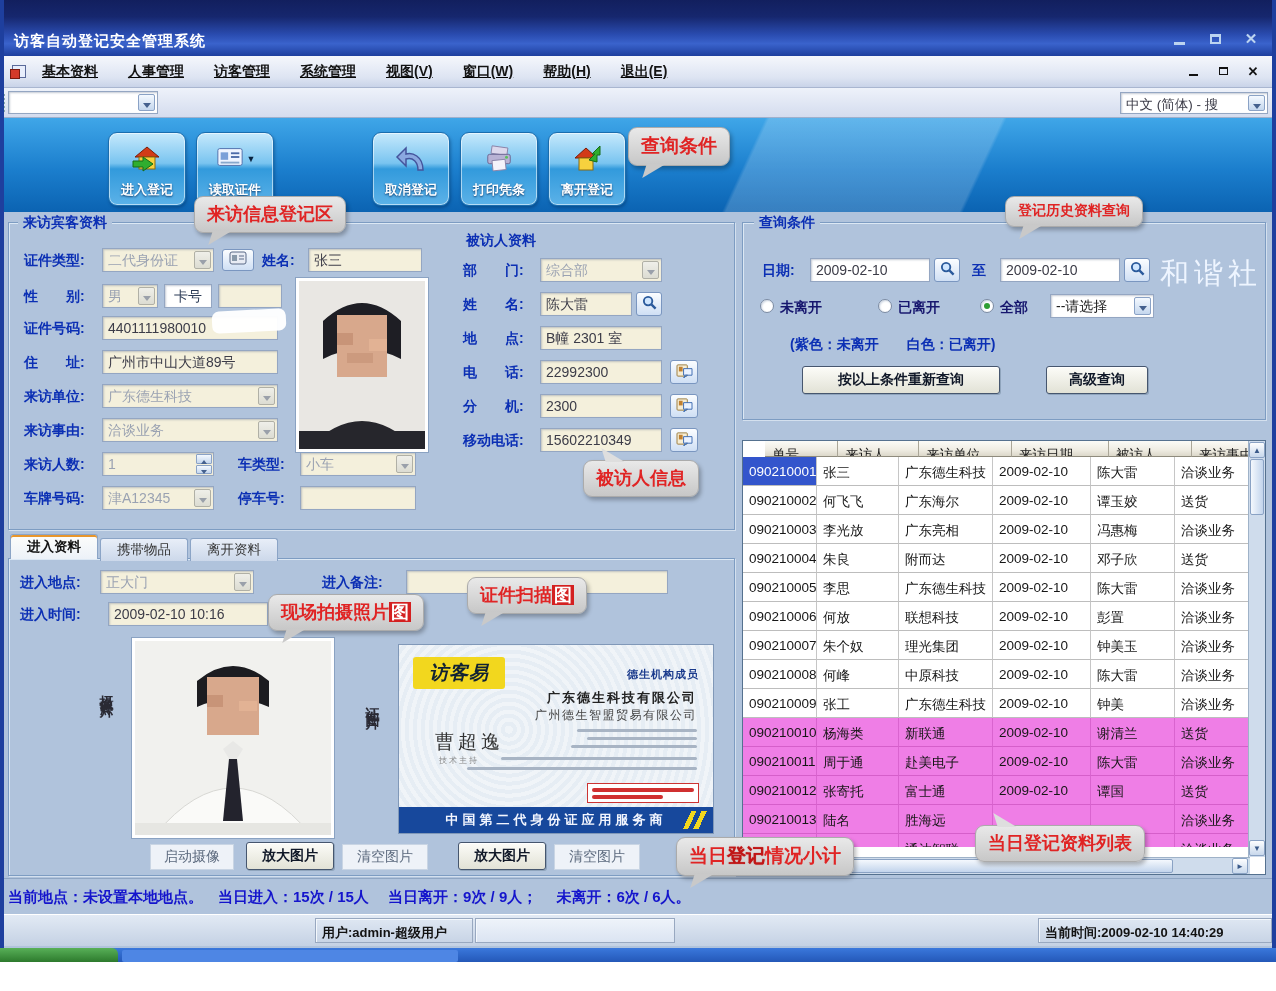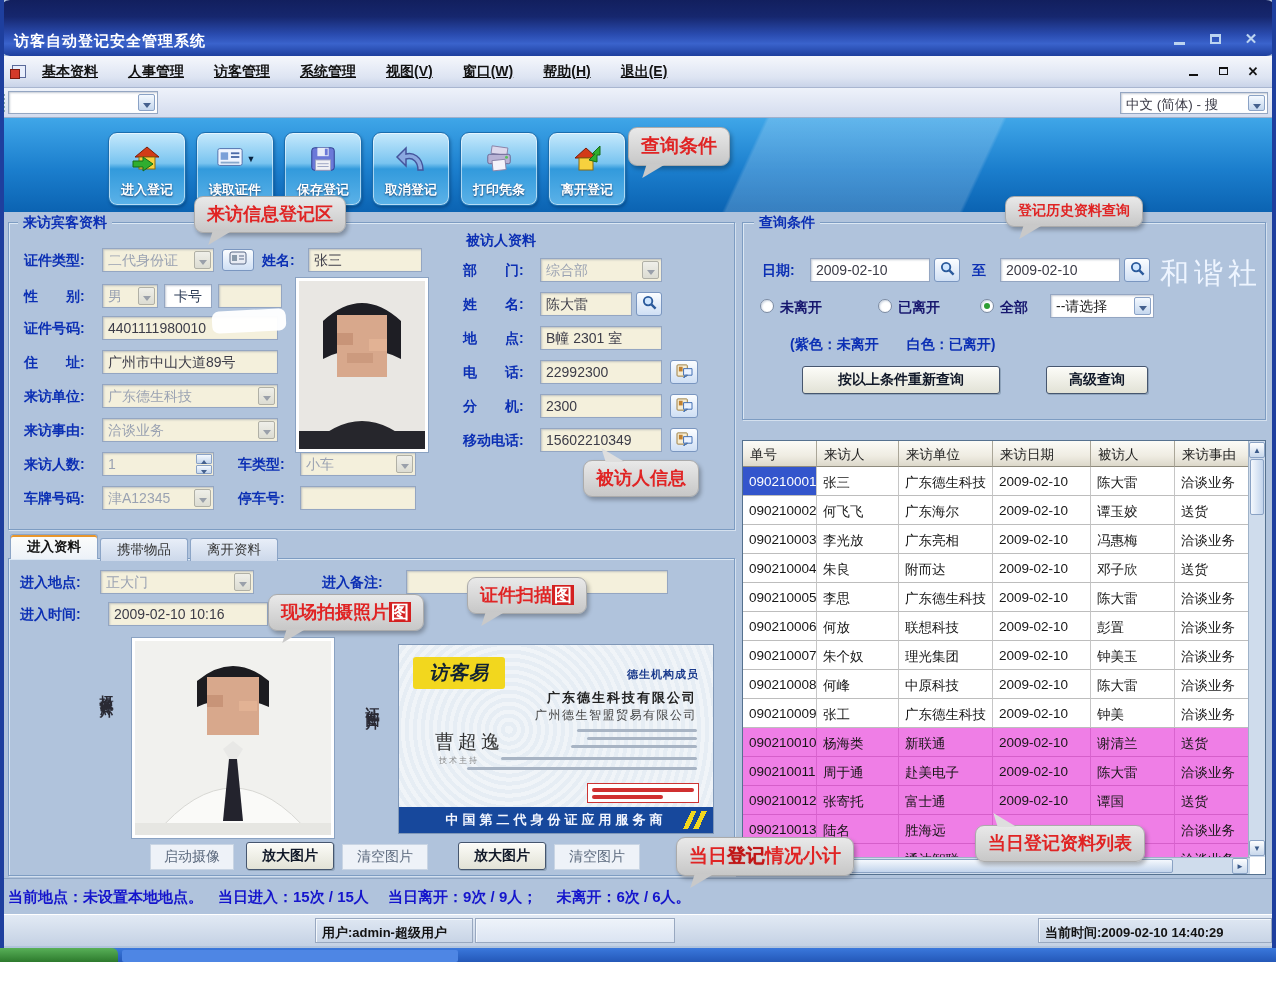--- a/index.html
+++ b/index.html
@@ -3,21 +3,21 @@
 <meta charset="utf-8">
 <style>
   * { margin:0; padding:0; box-sizing:border-box; }
   body { font-family:"Liberation Sans", sans-serif; background:#fff; }
   .screen { position:relative; width:1276px; height:991px; background:#fff; overflow:hidden; font-family:"Liberation Sans", sans-serif; }
   .window { position:absolute; left:0; top:0; width:1276px; height:948px; background:#b0c3dc; }
   .sideborder { position:absolute; top:0; width:4px; height:948px; background:#1e3f9e; z-index:5; }
 
   
   .titlebar { position:absolute; left:0; top:0; width:1276px; height:56px;
-    background:linear-gradient(180deg,#121f5e 0%,#16276e 30%,#2a4cb0 62%,#3a63cc 78%,#1e3f9e 100%); z-index:4;border-radius:10px; }
+    background:linear-gradient(180deg,#121f5e 0%,#16276e 30%,#2a4cb0 62%,#3a63cc 78%,#1e3f9e 100%); z-index:4; }
   .title-text { position:absolute; left:14px; top:32px; color:#fff; font-size:15px; font-weight:bold; letter-spacing:1px; }
   .win-btns { position:absolute; right:14px; top:30px; display:flex; gap:14px; }
   .wb { width:22px; height:18px; display:flex; align-items:center; justify-content:center; color:#bcd4f0; font-size:15px; font-weight:bold; }
   .wb .minbar { width:11px; height:3px; background:#bcd4f0; margin-top:8px; }
   .wb .restbox { width:11px; height:10px; border:2px solid #bcd4f0; border-top-width:3px; }
 
   
   .menubar { position:absolute; left:0; top:56px; width:1276px; height:32px;
     background:linear-gradient(180deg,#f5f7fc,#dde4f2 70%,#c9d3e8); border-bottom:1px solid #a9b6d0;
     display:flex; align-items:center; z-index:4;text-decoration:underline; }
@@ -83,21 +83,21 @@
 
   
   .radio { position:absolute; width:14px; height:14px; border-radius:50%; background:#fff; border:1px solid #7a8aa2;
     box-shadow:inset 1px 1px 2px #cdd6e2; z-index:3; }
   .radio.sel::after { content:''; position:absolute; left:3px; top:3px; width:6px; height:6px; border-radius:50%; background:#2f9e33; }
   .rlabel { position:absolute; color:#16166e; font-weight:bold; font-size:14px; z-index:3; }
 
   
   .vtable { position:absolute; left:742px; top:440px; width:524px; height:435px; border:1px solid #55718f;
     background:#fff; z-index:3; overflow:hidden; }
-  .thead { display:flex; height:26px; }
+  .thead { display:flex; height:16px;padding-left:22px; }
   .th { background:linear-gradient(180deg,#fbfbf7 0%,#efece2 60%,#dcd8ca 100%); border-right:1px solid #aaa698;
     border-bottom:1px solid #8f8b7d; font-size:13.5px; color:#1c1c1c; padding:5px 0 0 7px; white-space:nowrap; overflow:hidden; }
   .tbody { height:390px; overflow:hidden; width:506px; }
   .trow { display:flex; height:29px; background:#fff; }
   .trow.pink { background:#ef7ee6; }
   .td { border-right:1px solid #c6c6c6; border-bottom:1px solid #bdbdbd; font-size:13.5px; color:#161616;
     padding:7px 0 0 6px; white-space:nowrap; overflow:hidden; }
   .trow.pink .td { border-right-color:#d964cf; border-bottom-color:#d55fca; }
   .trow.selected .td.c0 { background:#3355cc; color:#fff; }
   .c0{width:74px;} .c1{width:82px;} .c2{width:94px;} .c3{width:98px;} .c4{width:84px;} .c5{width:74px;}
@@ -232,33 +232,20 @@
                 <rect x="6" y="10" width="8" height="8" fill="#7aa0d8"></rect>
                 <line x1="17" y1="11" x2="26" y2="11" stroke="#4a6aa8" stroke-width="2"></line>
                 <line x1="17" y1="15" x2="26" y2="15" stroke="#4a6aa8" stroke-width="2"></line>
                 <line x1="6" y1="21" x2="26" y2="21" stroke="#88a8cc" stroke-width="2"></line>
               </svg>
           </span>
           <span style="color:#08223e; font-size:9px;">▼</span>
         </span>
         <span class="tlabel">读取证件</span>
       </div>
-      <div class="tbtn" style="left:284px;">
-        <span class="ticon">
-          <svg width="30" height="30" viewBox="0 0 32 32">
-              <rect x="4" y="4" width="24" height="24" rx="3" fill="#6b79d8" stroke="#2a3a8a"></rect>
-              <rect x="10" y="4" width="12" height="9" fill="#e8ecf8"></rect>
-              <rect x="18" y="5" width="3" height="7" fill="#6b79d8"></rect>
-              <rect x="8" y="17" width="16" height="11" fill="#f0f0f4" stroke="#9aa2c2"></rect>
-              <line x1="10" y1="21" x2="22" y2="21" stroke="#9aa2c2"></line>
-              <line x1="10" y1="24" x2="22" y2="24" stroke="#9aa2c2"></line>
-            </svg>
-        </span>
-        <span class="tlabel">保存登记</span>
-      </div>
       <div class="tbtn" style="left:372px;">
         <span class="ticon">
           <svg width="32" height="30" viewBox="0 0 32 30">
               <path d="M28 26 C28 12 17 8 11 10 L11 4 L2 13 L11 22 L11 15 C18 13 23 18 23 26 Z" fill="#8aa8e0" stroke="#44549c" stroke-width="1.5"></path>
             </svg>
         </span>
         <span class="tlabel">取消登记</span>
       </div>
       <div class="tbtn" style="left:460px;">
         <span class="ticon">

